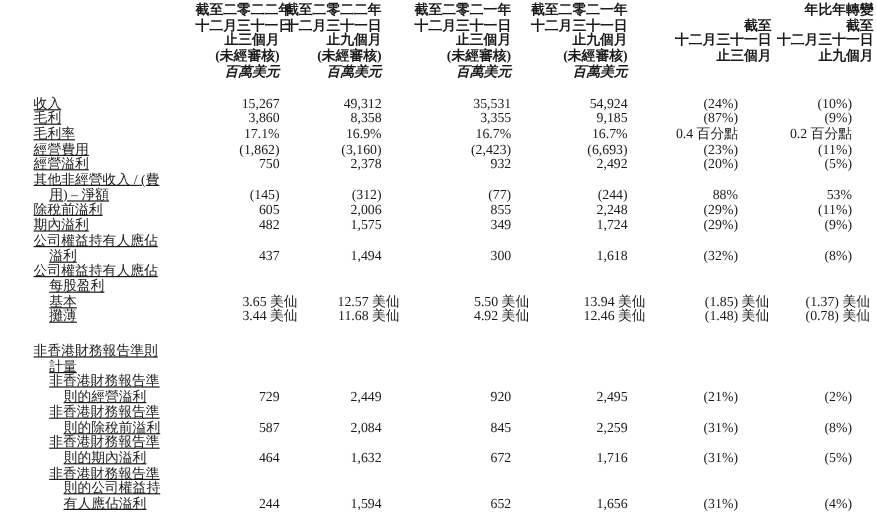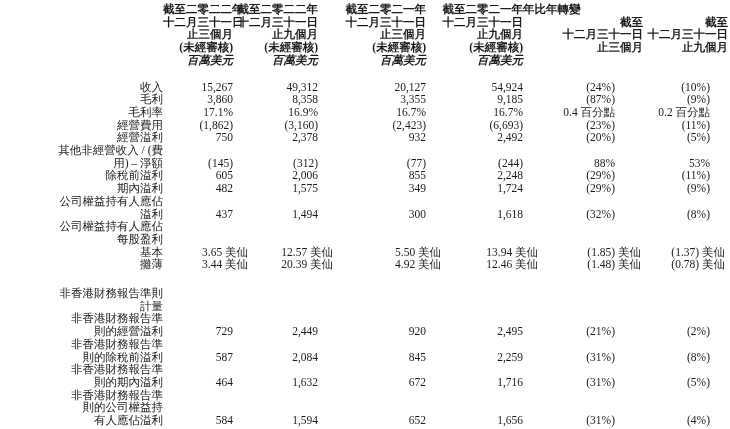--- a/index.html
+++ b/index.html
@@ -10,23 +10,23 @@
   .doc{padding:3px 0 0 28px;}
   table{
     border-collapse:collapse;table-layout:fixed;width:700px;
     font-size:11.5px;line-height:12.7px;
   }
   th,td{padding:0;margin:0;}
   thead th{font-weight:bold;text-align:right;vertical-align:top;white-space:nowrap;}
   thead .hline{display:block;}
   thead .unit{font-style:italic;}
   thead th.group{vertical-align:top;}
-  .group-label{text-align:left;font-weight:bold;}
+  .group-label{text-align:right;font-weight:bold;}
   tr.hrow1{height:12.7px;}
-  tbody td.label{text-align:right;vertical-align:top;white-space:nowrap;}
+  tbody td.label{text-align:left;vertical-align:top;white-space:nowrap;text-decoration:underline;}
   tbody td.val{text-align:right;vertical-align:bottom;white-space:nowrap;}
   tbody td.val.c5{padding-right:28px;}
   tbody td.val.c6{padding-right:18px;}
   tbody .i0{padding-left:0;}
   tbody .i1{padding-left:13px;}
   tbody .i2{padding-left:25px;}
   tbody .u{display:inline-block;margin-right:-15px;}
   tbody td.c5 .u{display:inline-block;margin-right:-26px;}
   tbody td.c6 .u{display:inline-block;margin-right:-15px;}
   tbody tr.first-row td{padding-top:14px;}
@@ -95,21 +95,21 @@
         </th>
       </tr>
     </thead>
     <tbody>
         <tr class="first-row">
           <td class="label">
             <div class="i0">收入</div>
           </td>
           <td class="val c1"><span>15,267</span></td>
           <td class="val c2"><span>49,312</span></td>
-          <td class="val c3"><span>20,127</span></td>
+          <td class="val c3"><span>35,531</span></td>
           <td class="val c4"><span>54,924</span></td>
           <td class="val c5"><span>(24%)</span></td>
           <td class="val c6"><span>(10%)</span></td>
         </tr>
         <tr>
           <td class="label">
             <div class="i0">毛利</div>
           </td>
           <td class="val c1"><span>3,860</span></td>
           <td class="val c2"><span>8,358</span></td>
@@ -218,21 +218,21 @@
           <td class="val c3"><span class="u">5.50 美仙</span></td>
           <td class="val c4"><span class="u">13.94 美仙</span></td>
           <td class="val c5"><span class="u">(1.85) 美仙</span></td>
           <td class="val c6"><span class="u">(1.37) 美仙</span></td>
         </tr>
         <tr>
           <td class="label">
             <div class="i1">攤薄</div>
           </td>
           <td class="val c1"><span class="u">3.44 美仙</span></td>
-          <td class="val c2"><span class="u">20.39 美仙</span></td>
+          <td class="val c2"><span class="u">11.68 美仙</span></td>
           <td class="val c3"><span class="u">4.92 美仙</span></td>
           <td class="val c4"><span class="u">12.46 美仙</span></td>
           <td class="val c5"><span class="u">(1.48) 美仙</span></td>
           <td class="val c6"><span class="u">(0.78) 美仙</span></td>
         </tr>
         <tr class="section-gap">
           <td class="label">
             <div class="i0">非香港財務報告準則</div>
             <div class="i1">計量</div>
           </td>
@@ -278,21 +278,21 @@
           <td class="val c4"><span>1,716</span></td>
           <td class="val c5"><span>(31%)</span></td>
           <td class="val c6"><span>(5%)</span></td>
         </tr>
         <tr>
           <td class="label">
             <div class="i1">非香港財務報告準</div>
             <div class="i2">則的公司權益持</div>
             <div class="i2">有人應佔溢利</div>
           </td>
-          <td class="val c1"><span>584</span></td>
+          <td class="val c1"><span>244</span></td>
           <td class="val c2"><span>1,594</span></td>
           <td class="val c3"><span>652</span></td>
           <td class="val c4"><span>1,656</span></td>
           <td class="val c5"><span>(31%)</span></td>
           <td class="val c6"><span>(4%)</span></td>
         </tr>
       </tbody>
   </table>
 </div>
 

